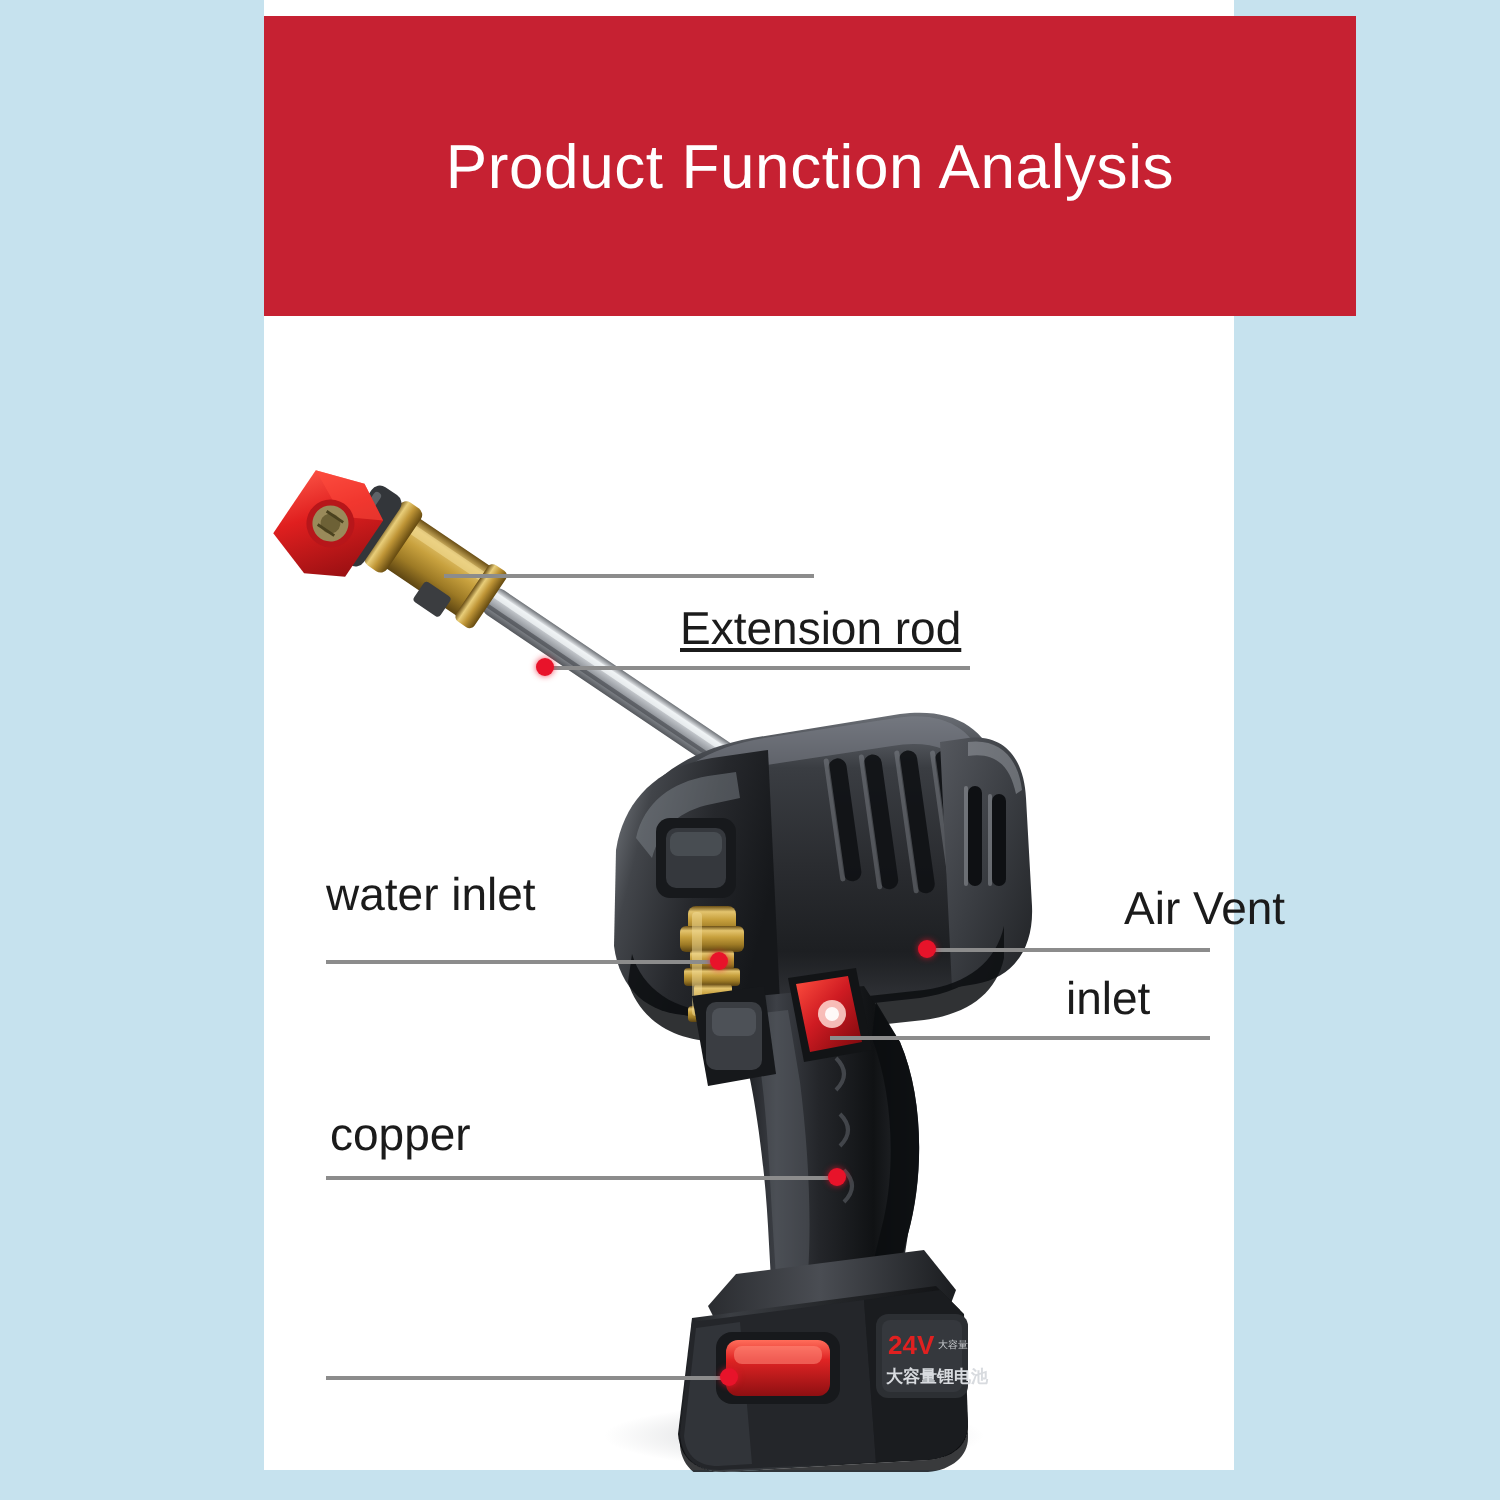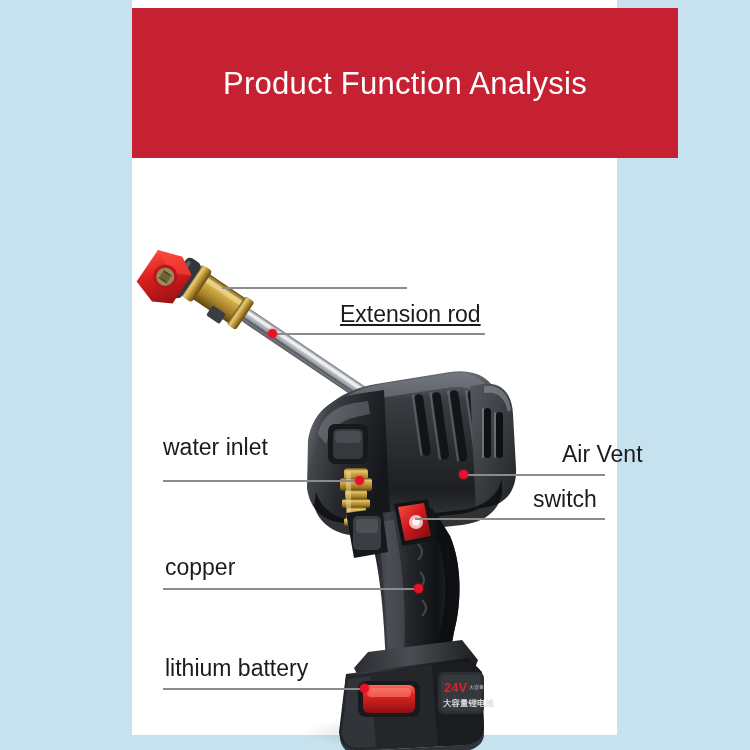--- a/index.html
+++ b/index.html
@@ -52,21 +52,21 @@
     background:#8c8c8c;
   }
   .dot{
     position:absolute;
     width:9px;height:9px;border-radius:50%;
     background:#e8132a;
     box-shadow:0 0 3px rgba(232,19,42,.8);
   }
 
   
-  .product{position:absolute; left:132px; top:16px; width:485px; height:577px;}
+  .product{position:absolute; left:132px; top:1px; width:485px; height:577px;}
   .product svg{position:absolute;left:0;top:0;}
 </style>
 </head>
 <body>
 
 <div id="page">
 
   <div class="card"></div>
 
   <div class="banner">
@@ -315,24 +315,23 @@
   <div class="dot" style="left:268px; top:329px;"></div>
 
   <div class="label" style="left:163px; top:436px;">water inlet</div>
   <div class="leader" style="left:163px; top:480px; width:197px;"></div>
   <div class="dot" style="left:355px; top:476px;"></div>
 
   <div class="label" style="left:526px; top:443px;margin-left:36px;">Air Vent</div>
   <div class="leader" style="left:463px; top:474px; width:142px;"></div>
   <div class="dot" style="left:459px; top:470px;"></div>
 
-  <div class="label" style="left:533px; top:488px;">switch</div>
+  <div class="label" style="left:533px; top:488px;">inlet</div>
   <div class="leader" style="left:415px; top:518px; width:190px;"></div>
 
   <div class="label" style="left:165px; top:556px;">copper</div>
   <div class="leader" style="left:163px; top:588px; width:254px;"></div>
   <div class="dot" style="left:414px; top:584px;"></div>
 
-  <div class="label" style="left:165px; top:657px;">lithium battery</div>
   <div class="leader" style="left:163px; top:688px; width:202px;"></div>
   <div class="dot" style="left:360px; top:684px;"></div>
 
 </div>
 
 </body></html>

